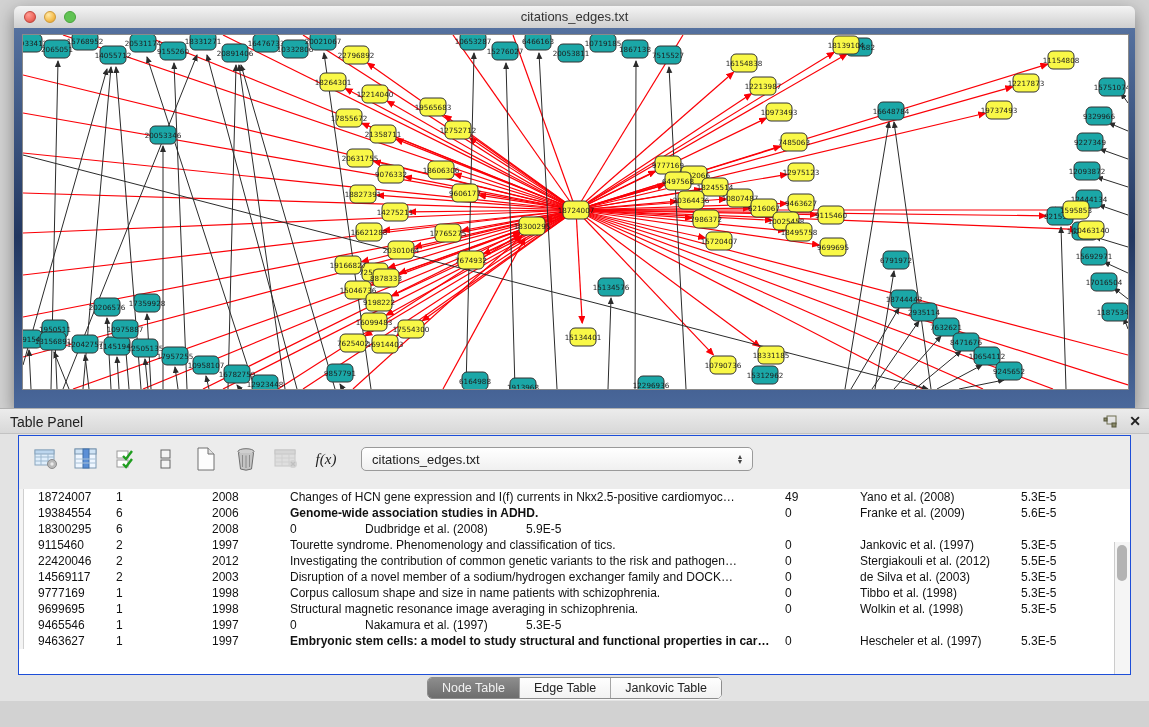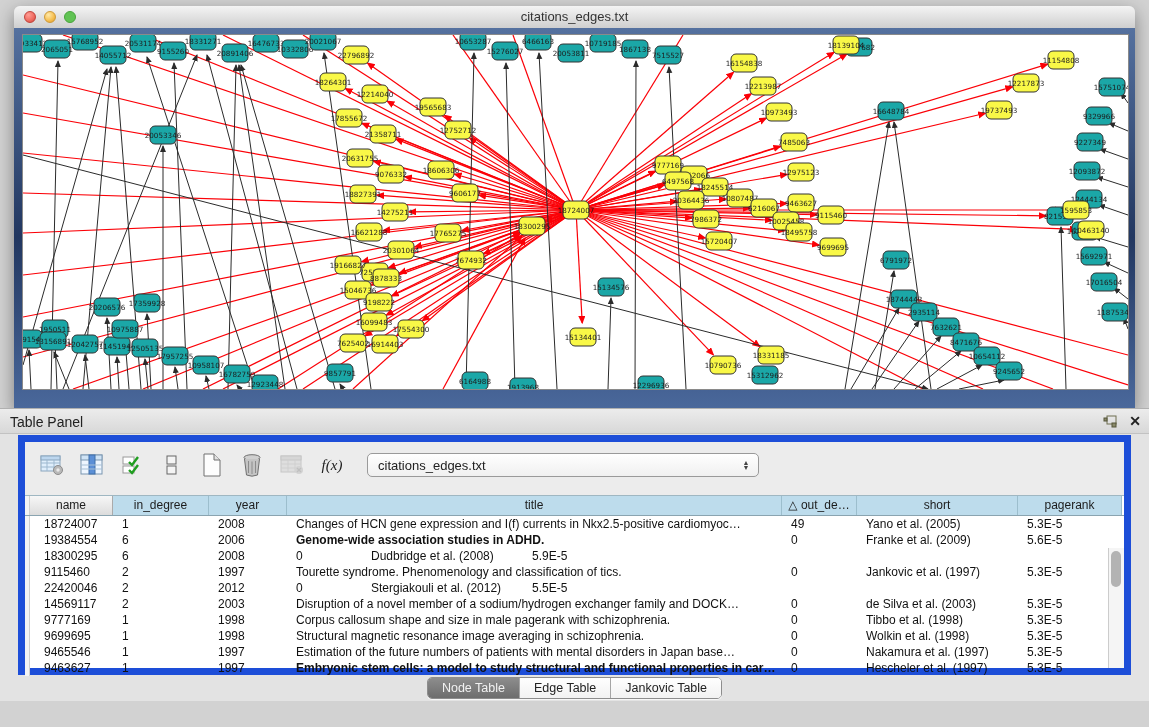--- a/index.html
+++ b/index.html
@@ -22,21 +22,21 @@
   .splitter-handle{position:absolute;left:568px;top:409px;width:10px;height:5px;background:radial-gradient(circle,#8a8a8a 1px,transparent 1.4px);background-size:4px 4px;}
 
   
   .table-panel{position:absolute;left:0;top:408px;width:1149px;height:292px;background:#e3e3e3;border-top:1px solid #b0b0b0;}
   .panel-header{position:absolute;left:0;top:0;right:0;height:24px;background:linear-gradient(180deg,#ececec,#d8d8d8);border-bottom:1px solid #c2c2c2;}
   .panel-title{position:absolute;left:10px;top:5px;font-size:14px;color:#222;}
   .panel-actions{position:absolute;right:8px;top:4px;display:flex;gap:12px;align-items:center;}
   .float-icon svg{display:block;}
   .close-icon{font-size:14px;font-weight:bold;color:#222;line-height:16px;}
 
-  .panel-inner{position:absolute;left:18px;top:26px;width:1113px;height:240px;background:#ececec;border:7px solid #1d4ed8;box-sizing:border-box;}
+  .panel-inner{position:absolute;left:18px;top:26px;width:1113px;height:240px;background:#ececec;border:1px solid #1d4ed8;box-sizing:border-box;}
   .toolbar{position:absolute;left:0;top:0;right:0;height:46px;display:flex;align-items:center;gap:14px;padding-left:14px;}
   .tb-btn{width:26px;height:26px;display:flex;align-items:center;justify-content:center;}
   .fx{font-family:"Liberation Serif",serif;font-style:italic;font-size:15px;color:#222;}
   .selector{margin-left:8px;width:390px;height:22px;border:1px solid #9a9a9a;border-radius:5px;background:linear-gradient(180deg,#fff,#f0f0f0);display:flex;align-items:center;position:relative;}
   .selector-value{font-size:13px;color:#222;padding-left:10px;flex:1;}
   .stepper{width:16px;display:flex;flex-direction:column;align-items:center;line-height:5px;font-size:7px;color:#444;padding-right:4px;}
 
   .grid{position:absolute;left:0;top:53px;right:0;bottom:0;background:#fff;}
   .grid-header{display:flex;height:19px;border-top:1px solid #9fb7c2;border-bottom:1px solid #8aa4b0;}
   .hcell{box-sizing:border-box;background:#bddcec;border-right:1px solid #9cbecd;font-size:12px;color:#1c1c1c;text-align:center;line-height:18px;overflow:hidden;white-space:nowrap;}
@@ -536,39 +536,29 @@
         <div class="selector">
           <span class="selector-value">citations_edges.txt</span>
           <span class="stepper">
               <span>▲</span>
               <span>▼</span>
             </span>
         </div>
       </div>
 
       <div class="grid">
-        <div class="grid-header" id="grid-header">
-            <div class="gutter" style="width: 5px;"></div>
-            <div class="hcell plain" style="width: 83px;">name</div>
-            <div class="hcell" style="width: 96px;">in_degree</div>
-            <div class="hcell" style="width: 78px;">year</div>
-            <div class="hcell" style="width: 495px;">title</div>
-            <div class="hcell" style="width: 75px;">△ out_de…</div>
-            <div class="hcell" style="width: 161px;">short</div>
-            <div class="hcell" style="width: 104px;">pagerank</div>
-          </div>
         <div class="grid-body" id="grid-body">
             <div class="row">
               <div class="gutter" style="width: 5px;"></div>
               <div class="cell name" style="width: 83px;">18724007</div>
               <div class="cell" style="width: 96px;">1</div>
               <div class="cell" style="width: 78px;">2008</div>
               <div class="cell" style="width: 495px;">Changes of HCN gene expression and I(f) currents in Nkx2.5-positive cardiomyoc…</div>
               <div class="cell" style="width: 75px;">49</div>
-              <div class="cell" style="width: 161px;">Yano et al. (2005)</div>
+              <div class="cell" style="width: 161px;">Yano et al. (2008)</div>
               <div class="cell" style="width: 104px;">5.3E-5</div>
             </div>
             <div class="row">
               <div class="gutter" style="width: 5px;"></div>
               <div class="cell name" style="width: 83px;">19384554</div>
               <div class="cell" style="width: 96px;">6</div>
               <div class="cell" style="width: 78px;">2006</div>
               <div class="cell" style="width: 495px; font-weight: bold;">Genome-wide association studies in ADHD.</div>
               <div class="cell" style="width: 75px;">0</div>
               <div class="cell" style="width: 161px;">Franke et al. (2009)</div>
@@ -591,60 +581,60 @@
               <div class="cell" style="width: 495px;">Tourette syndrome. Phenomenology and classification of tics.</div>
               <div class="cell" style="width: 75px;">0</div>
               <div class="cell" style="width: 161px;">Jankovic et al. (1997)</div>
               <div class="cell" style="width: 104px;">5.3E-5</div>
             </div>
             <div class="row">
               <div class="gutter" style="width: 5px;"></div>
               <div class="cell name" style="width: 83px;">22420046</div>
               <div class="cell" style="width: 96px;">2</div>
               <div class="cell" style="width: 78px;">2012</div>
+              <div class="cell" style="width: 495px;">Investigating the contribution of common genetic variants to the risk and pathogen…</div>
               <div class="cell" style="width: 75px;">0</div>
               <div class="cell" style="width: 161px;">Stergiakouli et al. (2012)</div>
               <div class="cell" style="width: 104px;">5.5E-5</div>
             </div>
             <div class="row">
               <div class="gutter" style="width: 5px;"></div>
               <div class="cell name" style="width: 83px;">14569117</div>
               <div class="cell" style="width: 96px;">2</div>
               <div class="cell" style="width: 78px;">2003</div>
               <div class="cell" style="width: 495px;">Disruption of a novel member of a sodium/hydrogen exchanger family and DOCK…</div>
               <div class="cell" style="width: 75px;">0</div>
               <div class="cell" style="width: 161px;">de Silva et al. (2003)</div>
               <div class="cell" style="width: 104px;">5.3E-5</div>
             </div>
             <div class="row">
               <div class="gutter" style="width: 5px;"></div>
               <div class="cell name" style="width: 83px;">9777169</div>
               <div class="cell" style="width: 96px;">1</div>
               <div class="cell" style="width: 78px;">1998</div>
-              <div class="cell" style="width: 495px;">Corpus callosum shape and size in male pagerank with schizophrenia.</div>
+              <div class="cell" style="width: 495px;">Corpus callosum shape and size in name patients with schizophrenia.</div>
               <div class="cell" style="width: 75px;">0</div>
               <div class="cell" style="width: 161px;">Tibbo et al. (1998)</div>
               <div class="cell" style="width: 104px;">5.3E-5</div>
             </div>
             <div class="row">
               <div class="gutter" style="width: 5px;"></div>
               <div class="cell name" style="width: 83px;">9699695</div>
               <div class="cell" style="width: 96px;">1</div>
               <div class="cell" style="width: 78px;">1998</div>
               <div class="cell" style="width: 495px;">Structural magnetic resonance image averaging in schizophrenia.</div>
               <div class="cell" style="width: 75px;">0</div>
               <div class="cell" style="width: 161px;">Wolkin et al. (1998)</div>
               <div class="cell" style="width: 104px;">5.3E-5</div>
             </div>
             <div class="row">
               <div class="gutter" style="width: 5px;"></div>
               <div class="cell name" style="width: 83px;">9465546</div>
               <div class="cell" style="width: 96px;">1</div>
               <div class="cell" style="width: 78px;">1997</div>
-              <div class="cell" style="width: 495px;">Estimation of the future numbers of patients with mental disorders in Japan base…</div>
               <div class="cell" style="width: 75px;">0</div>
               <div class="cell" style="width: 161px;">Nakamura et al. (1997)</div>
               <div class="cell" style="width: 104px;">5.3E-5</div>
             </div>
             <div class="row">
               <div class="gutter" style="width: 5px;"></div>
               <div class="cell name" style="width: 83px;">9463627</div>
               <div class="cell" style="width: 96px;">1</div>
               <div class="cell" style="width: 78px;">1997</div>
               <div class="cell" style="width: 495px; font-weight: bold;">Embryonic stem cells: a model to study structural and functional properties in car…</div>

